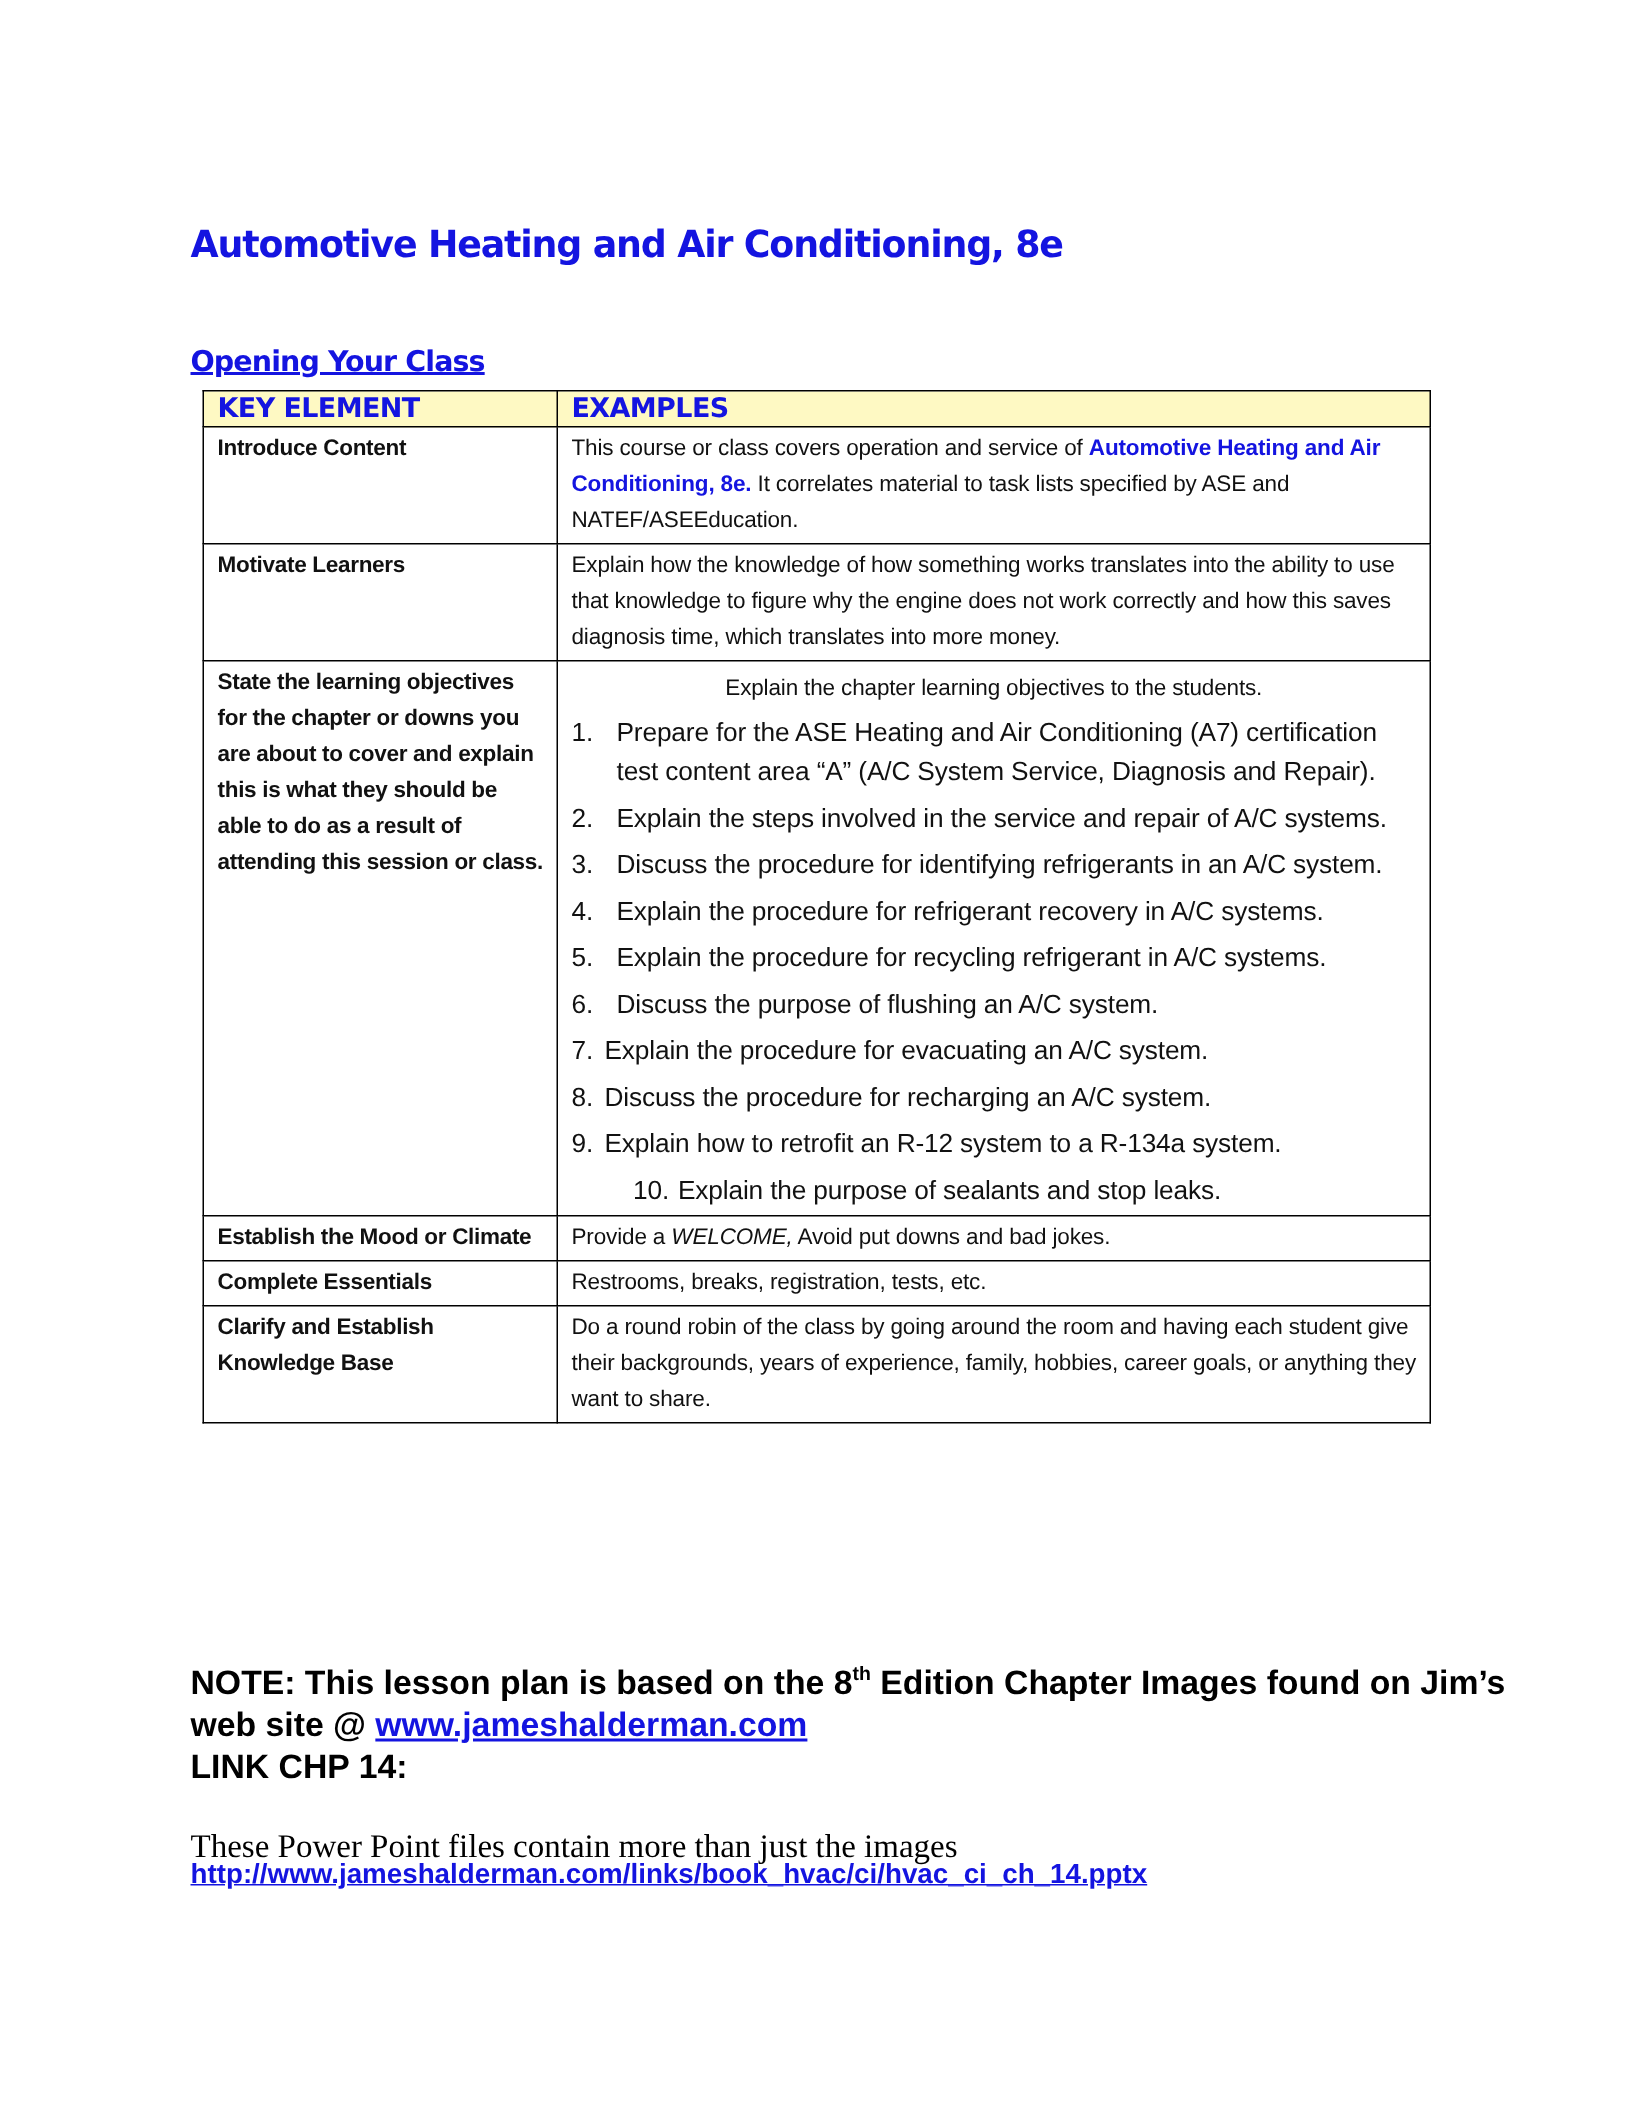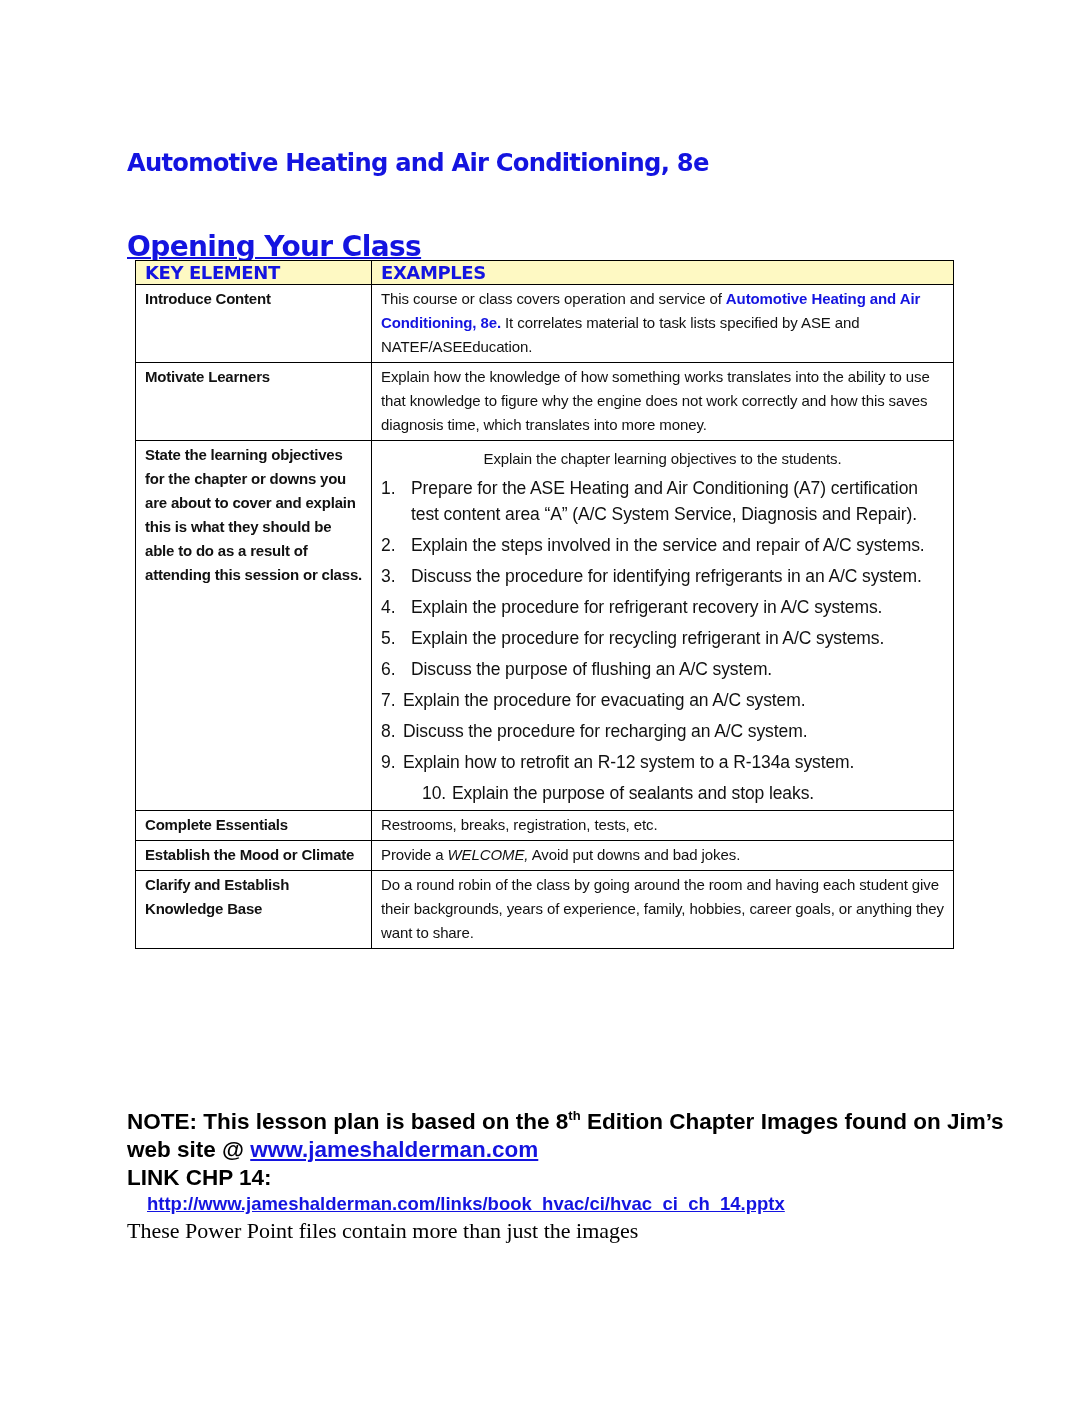--- a/index.html
+++ b/index.html
@@ -12,21 +12,21 @@
     transform: scaleX(0.97); transform-origin: left;
   }
   .h2 {
     position: absolute; left: 127px; top: 195px;
     font-family: "DejaVu Sans", sans-serif; font-weight: bold;
     font-size: 21px; letter-spacing: -0.6px; color: #1414e0; white-space: nowrap;
   }
   .h3 {
     position: absolute; left: 127px; top: 230px;
     font-family: "DejaVu Sans", sans-serif; font-weight: bold;
-    font-size: 28px; letter-spacing: -0.6px; color: #1414e0; white-space: nowrap;
+    font-size: 19px; letter-spacing: -0.6px; color: #1414e0; white-space: nowrap;
     text-decoration: underline; text-decoration-thickness: 2px;
   }
   table.plan {
     position: absolute; left: 135px; top: 260px; width: 818px;
     border-collapse: collapse; table-layout: fixed;
     font-family: "Liberation Sans", sans-serif; font-size: 15px; color: #111;
   }
   table.plan td, table.plan th {
     border: 1px solid #000; vertical-align: top; text-align: left;
     padding: 2px 9px 3px 9px; line-height: 24px;
@@ -49,23 +49,23 @@
   ol.obj li:last-child { margin-bottom: 1px; margin-left: 41px; }
   em.welcome { font-style: italic; }
   .note {
     position: absolute; left: 127px; top: 1108px; width: 880px;
     font-family: "Liberation Sans", sans-serif; font-weight: bold;
     font-size: 22.5px; line-height: 28px; color: #000;
   }
   .note sup { font-size: 13px; vertical-align: 9px; line-height: 0; }
   .note a, .link-line a { color: #1414e0; text-decoration: underline; }
   .link-line {
-    position: absolute; left: 127px; top: 1193px;
+    position: absolute; left: 127px; top: 1238px;
     font-family: "Liberation Sans", sans-serif; font-weight: bold;
-    font-size: 18.5px; color: #1414e0; white-space: nowrap; margin-left: 20px;
+    font-size: 18.5px; color: #1414e0; white-space: nowrap;
   }
   .closing {
     position: absolute; left: 127px; top: 1218px;
     font-family: "Liberation Serif", serif; font-size: 22px; color: #000; white-space: nowrap;
   }
 </style>
 </head>
 <body>
 
 <div class="page">
@@ -137,27 +137,27 @@
               </li>
           <li class="short">
                 <span class="num" style="min-width:30px">10.</span>
                 <span>Explain the purpose of sealants and stop leaks.</span>
               </li>
         </ol>
       </td>
     </tr>
 
     <tr>
-      <td class="key">Complete Essentials</td>
-      <td class="ex">Restrooms, breaks, registration, tests, etc.</td>
+      <td class="key">Establish the Mood or Climate</td>
+      <td class="ex"><span>Provide a </span><em class="welcome">WELCOME,</em><span> Avoid put downs and bad jokes.</span></td>
     </tr>
 
     <tr>
-      <td class="key">Establish the Mood or Climate</td>
-      <td class="ex"><span>Provide a </span><em class="welcome">WELCOME,</em><span> Avoid put downs and bad jokes.</span></td>
+      <td class="key">Complete Essentials</td>
+      <td class="ex">Restrooms, breaks, registration, tests, etc.</td>
     </tr>
 
     <tr>
       <td class="key">Clarify and Establish Knowledge Base</td>
       <td class="ex">Do a round robin of the class by going around the room and having each student give their backgrounds, years of experience, family, hobbies, career goals, or anything they want to share.</td>
     </tr>
   </tbody>
     </table>
 
   <div class="note">

